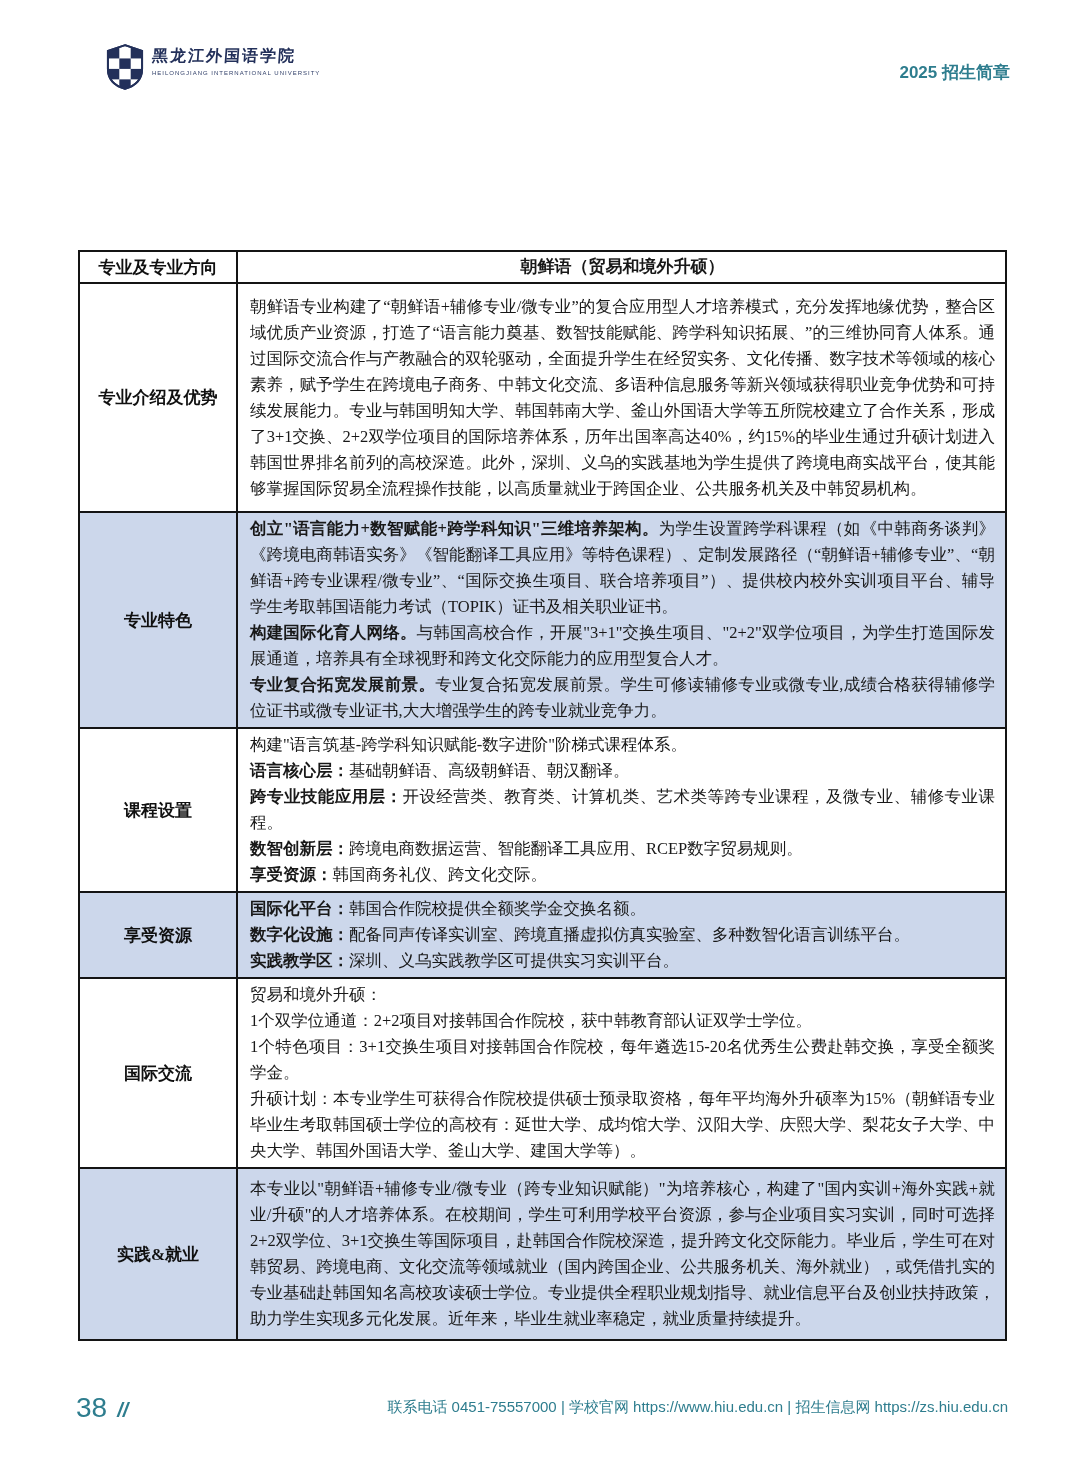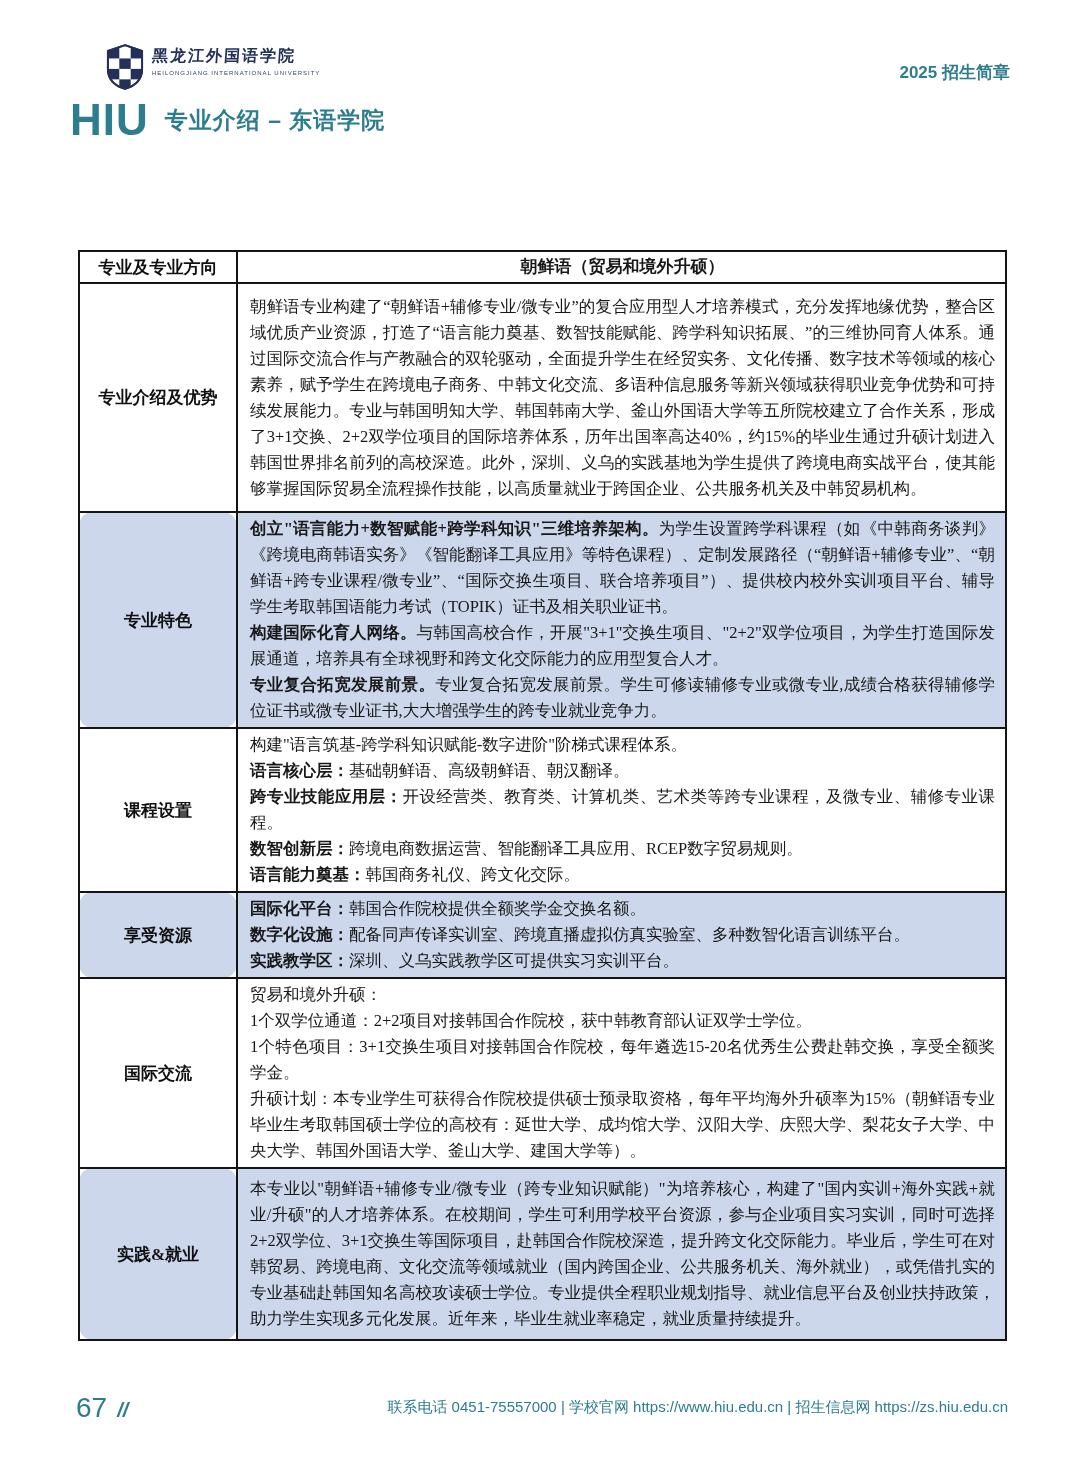--- a/index.html
+++ b/index.html
@@ -18,21 +18,21 @@
            font-family:"Liberation Sans",sans-serif;margin-top:8px;}
   
   .sec-header{position:absolute;left:70px;top:98px;display:flex;align-items:center;gap:16px;}
   .hiu{font-family:"Liberation Sans",sans-serif;font-weight:900;font-size:44px;line-height:1;
        color:#2e7d8e;letter-spacing:1px;transform:scaleY(1.02);}
   .sec-title{font-size:23px;font-weight:bold;color:#2e7d8e;font-family:"Liberation Sans",sans-serif;letter-spacing:1px;}
   
   .tbl-wrap{position:absolute;left:78px;top:250px;width:929px;}
   table.major{border-collapse:collapse;width:929px;table-layout:fixed;border:2.5px solid #141414;}
   table.major td{border:2px solid #141414;vertical-align:middle;}
-  td.label{width:148px;text-align:center;font-weight:bold;font-size:17px;padding:2px 4px;color:#101010;border-radius:14px;}
+  td.label{width:148px;text-align:center;font-weight:bold;font-size:17px;padding:2px 4px;color:#101010;}
   td.content{padding:3px 10px 3px 12px;font-size:16.5px;line-height:26px;text-align:justify;color:#181818;}
   td.content.center{text-align:center;font-weight:bold;font-size:17px;line-height:24px;}
   tr.blue td{background:#ccd7eb;}
   tr.white td{background:#ffffff;}
   .para{margin:0;}
   .para b{font-weight:bold;text-align:right;}
   
   .page-num{position:absolute;left:76px;top:1392px;display:flex;align-items:baseline;gap:10px;
             color:#2e7d8e;font-family:"Liberation Sans",sans-serif;}
   .page-num .num{font-size:28px;}
@@ -66,24 +66,20 @@
       </svg>
     </span>
     <span class="names">
       <span class="uni-cn">黑龙江外国语学院</span>
       <span class="uni-en">HEILONGJIANG INTERNATIONAL UNIVERSITY</span>
     </span>
   </div>
 
   <div class="edition">2025 招生简章</div>
 
-  <div class="sec-header">
-    <span class="hiu">HIU</span>
-    <span class="sec-title">专业介绍 – 东语学院</span>
-  </div>
 
   <div class="tbl-wrap">
     <table class="major">
       <tbody>
           <tr class="white" style="height:28px">
         <td class="label">专业及专业方向</td>
         <td class="content center">
               <div class="para"><b>朝鲜语（贸易和境外升硕）</b></div>
             </td>
       </tr>
@@ -101,21 +97,21 @@
               <div class="para"><b>专业复合拓宽发展前景。</b><span>专业复合拓宽发展前景。学生可修读辅修专业或微专业,成绩合格获得辅修学位证书或微专业证书,大大增强学生的跨专业就业竞争力。</span></div>
             </td>
       </tr>
       <tr class="white" style="height:157px">
         <td class="label">课程设置</td>
         <td class="content">
               <div class="para"><span>构建"语言筑基-跨学科知识赋能-数字进阶"阶梯式课程体系。</span></div>
               <div class="para"><b>语言核心层：</b><span>基础朝鲜语、高级朝鲜语、朝汉翻译。</span></div>
               <div class="para"><b>跨专业技能应用层：</b><span>开设经营类、教育类、计算机类、艺术类等跨专业课程，及微专业、辅修专业课程。</span></div>
               <div class="para"><b>数智创新层：</b><span>跨境电商数据运营、智能翻译工具应用、RCEP数字贸易规则。</span></div>
-              <div class="para"><b>语言能力奠基：</b><span>韩国商务礼仪、跨文化交际。</span></div>
+              <div class="para"><b>享受资源：</b><span>韩国商务礼仪、跨文化交际。</span></div>
             </td>
       </tr>
       <tr class="blue" style="height:80px">
         <td class="label">享受资源</td>
         <td class="content">
               <div class="para"><b>国际化平台：</b><span>韩国合作院校提供全额奖学金交换名额。</span></div>
               <div class="para"><b>数字化设施：</b><span>配备同声传译实训室、跨境直播虚拟仿真实验室、多种数智化语言训练平台。</span></div>
               <div class="para"><b>实践教学区：</b><span>深圳、义乌实践教学区可提供实习实训平台。</span></div>
             </td>
       </tr>
@@ -132,18 +128,18 @@
         <td class="label">实践&amp;就业</td>
         <td class="content">
               <div class="para"><span>本专业以"朝鲜语+辅修专业/微专业（跨专业知识赋能）"为培养核心，构建了"国内实训+海外实践+就业/升硕"的人才培养体系。在校期间，学生可利用学校平台资源，参与企业项目实习实训，同时可选择2+2双学位、3+1交换生等国际项目，赴韩国合作院校深造，提升跨文化交际能力。毕业后，学生可在对韩贸易、跨境电商、文化交流等领域就业（国内跨国企业、公共服务机关、海外就业），或凭借扎实的专业基础赴韩国知名高校攻读硕士学位。专业提供全程职业规划指导、就业信息平台及创业扶持政策，助力学生实现多元化发展。近年来，毕业生就业率稳定，就业质量持续提升。</span></div>
             </td>
       </tr>
     </tbody>
       </table>
   </div>
 
   <div class="page-num">
-    <span class="num">67</span>
+    <span class="num">38</span>
     <span class="slashes">//</span>
   </div>
   <div class="contact">联系电话 0451-75557000 | 学校官网 https://www.hiu.edu.cn | 招生信息网 https://zs.hiu.edu.cn</div>
 
 </div>
 
 </body></html>

